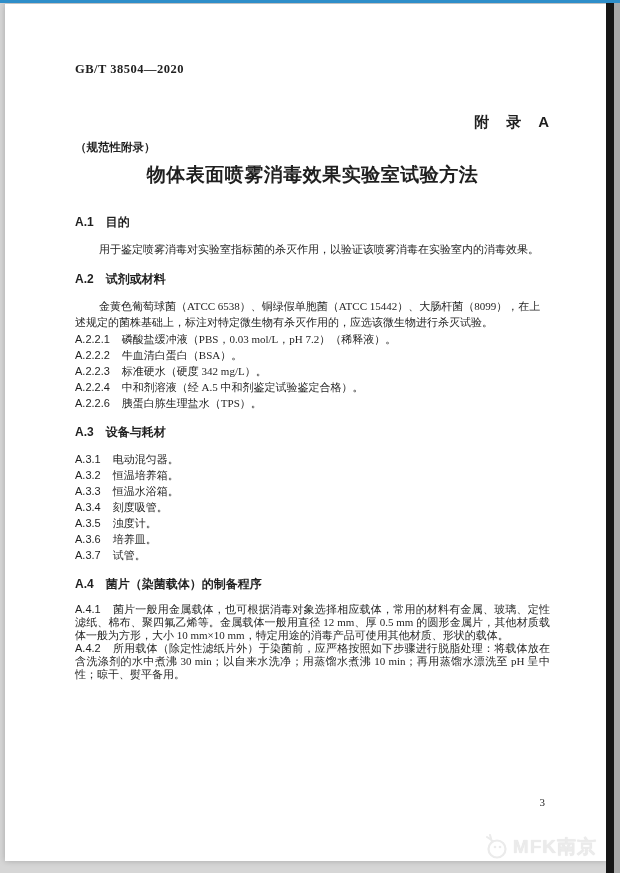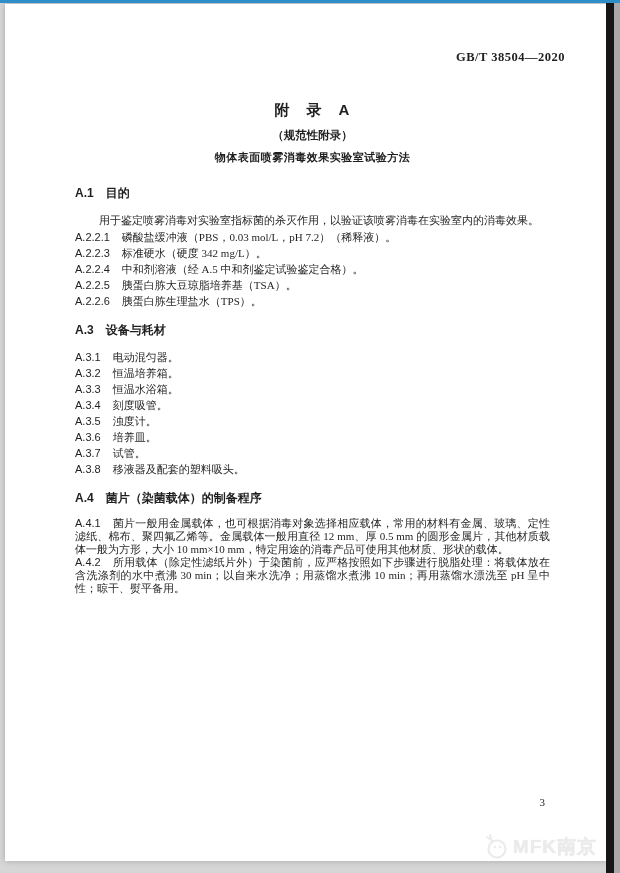--- a/index.html
+++ b/index.html
@@ -16,39 +16,39 @@
   .right-gray-strip{position:absolute;top:0;right:0;width:6px;height:873px;background:#a9a9a9;z-index:3;}
   .right-dark-bar{position:absolute;top:2px;right:6px;width:8px;height:871px;background:#161616;z-index:4;}
   .page{
     position:absolute;left:5px;top:4px;width:602px;height:857px;
     background:#ffffff;
     box-shadow:0 0 6px rgba(0,0,0,.22);
     z-index:2;
   }
   .content{position:absolute;left:70px;top:0;width:475px;}
   .header-code{
-    margin-top:46px;margin-right:-15px;
-    text-align:right;
+    margin-top:58px;margin-right:-15px;
+    text-align:left;
     font-weight:bold;font-size:12.5px;letter-spacing:.5px;
   }
   .app-title{
-    margin-top:36px;text-align:center;
+    margin-top:36px;text-align:right;
     font-family:"Liberation Sans","DejaVu Sans",sans-serif;
     font-weight:bold;font-size:15px;letter-spacing:1px;
   }
   .app-subtitle{
-    margin-top:8px;text-align:center;
+    margin-top:8px;text-align:left;
     font-weight:bold;font-size:11.5px;
   }
   .doc-title{
     margin-top:7px;text-align:center;
     font-family:"Liberation Sans","DejaVu Sans",sans-serif;
-    font-weight:bold;font-size:11px;letter-spacing:.5px;
+    font-weight:bold;font-size:19px;letter-spacing:.5px;
   }
-  .blocks{margin-top:22px;font-size:11px;}
+  .blocks{margin-top:28px;font-size:11px;}
   .blk{margin:0;}
   .h{
     font-family:"Liberation Sans","DejaVu Sans",sans-serif;
     font-weight:bold;font-size:12px;line-height:13px;
     margin:15px 0 12px;
   }
   .blocks .h:first-child{margin-top:0;}
   .h .num{margin-right:12px;}
   .para{line-height:16.5px;text-indent:24px;}
   .item{line-height:16px;}
@@ -82,34 +82,35 @@
 
 <div class="page">
   <div class="content">
     <div class="header-code">GB/T 38504—2020</div>
     <div class="app-title">附　录　A</div>
     <div class="app-subtitle">（规范性附录）</div>
     <div class="doc-title">物体表面喷雾消毒效果实验室试验方法</div>
     <div class="blocks">
         <div class="blk h"><span class="num">A.1</span><span class="txt">目的</span></div>
         <div class="blk para txt">用于鉴定喷雾消毒对实验室指标菌的杀灭作用，以验证该喷雾消毒在实验室内的消毒效果。</div>
+        <div class="blk h"><span class="num">A.2</span><span class="txt">试剂或材料</span></div>
+        <div class="blk para txt">金黄色葡萄球菌（ATCC 6538）、铜绿假单胞菌（ATCC 15442）、大肠杆菌（8099），在上述规定的菌株基础上，标注对特定微生物有杀灭作用的，应选该微生物进行杀灭试验。</div>
         <div class="blk item"><span class="num">A.2.2.1</span><span class="txt">磷酸盐缓冲液（PBS，0.03 mol/L，pH 7.2）（稀释液）。</span></div>
+        <div class="blk item"><span class="num">A.2.2.2</span><span class="txt">牛血清白蛋白（BSA）。</span></div>
         <div class="blk item"><span class="num">A.2.2.3</span><span class="txt">标准硬水（硬度 342 mg/L）。</span></div>
         <div class="blk item"><span class="num">A.2.2.4</span><span class="txt">中和剂溶液（经 A.5 中和剂鉴定试验鉴定合格）。</span></div>
-        <div class="blk item"><span class="num">A.2.2.5</span><span class="txt">胰蛋白胨大豆琼脂培养基（TSA）。</span></div>
         <div class="blk item"><span class="num">A.2.2.6</span><span class="txt">胰蛋白胨生理盐水（TPS）。</span></div>
         <div class="blk h"><span class="num">A.3</span><span class="txt">设备与耗材</span></div>
         <div class="blk item"><span class="num">A.3.1</span><span class="txt">电动混匀器。</span></div>
         <div class="blk item"><span class="num">A.3.2</span><span class="txt">恒温培养箱。</span></div>
         <div class="blk item"><span class="num">A.3.3</span><span class="txt">恒温水浴箱。</span></div>
         <div class="blk item"><span class="num">A.3.4</span><span class="txt">刻度吸管。</span></div>
         <div class="blk item"><span class="num">A.3.5</span><span class="txt">浊度计。</span></div>
         <div class="blk item"><span class="num">A.3.6</span><span class="txt">培养皿。</span></div>
         <div class="blk item"><span class="num">A.3.7</span><span class="txt">试管。</span></div>
-        <div class="blk item"><span class="num">A.3.8</span><span class="txt">移液器及配套的塑料吸头。</span></div>
         <div class="blk h"><span class="num">A.4</span><span class="txt">菌片（染菌载体）的制备程序</span></div>
         <div class="blk numpara"><span class="num">A.4.1</span><span class="txt">菌片一般用金属载体，也可根据消毒对象选择相应载体，常用的材料有金属、玻璃、定性滤纸、棉布、聚四氟乙烯等。金属载体一般用直径 12 mm、厚 0.5 mm 的圆形金属片，其他材质载体一般为方形，大小 10 mm×10 mm，特定用途的消毒产品可使用其他材质、形状的载体。</span></div>
         <div class="blk numpara"><span class="num">A.4.2</span><span class="txt">所用载体（除定性滤纸片外）于染菌前，应严格按照如下步骤进行脱脂处理：将载体放在含洗涤剂的水中煮沸 30 min；以自来水洗净；用蒸馏水煮沸 10 min；再用蒸馏水漂洗至 pH 呈中性；晾干、熨平备用。</span></div>
       </div>
   </div>
 
   <div class="page-num">3</div>
 
   <div class="watermark">
     <span>

